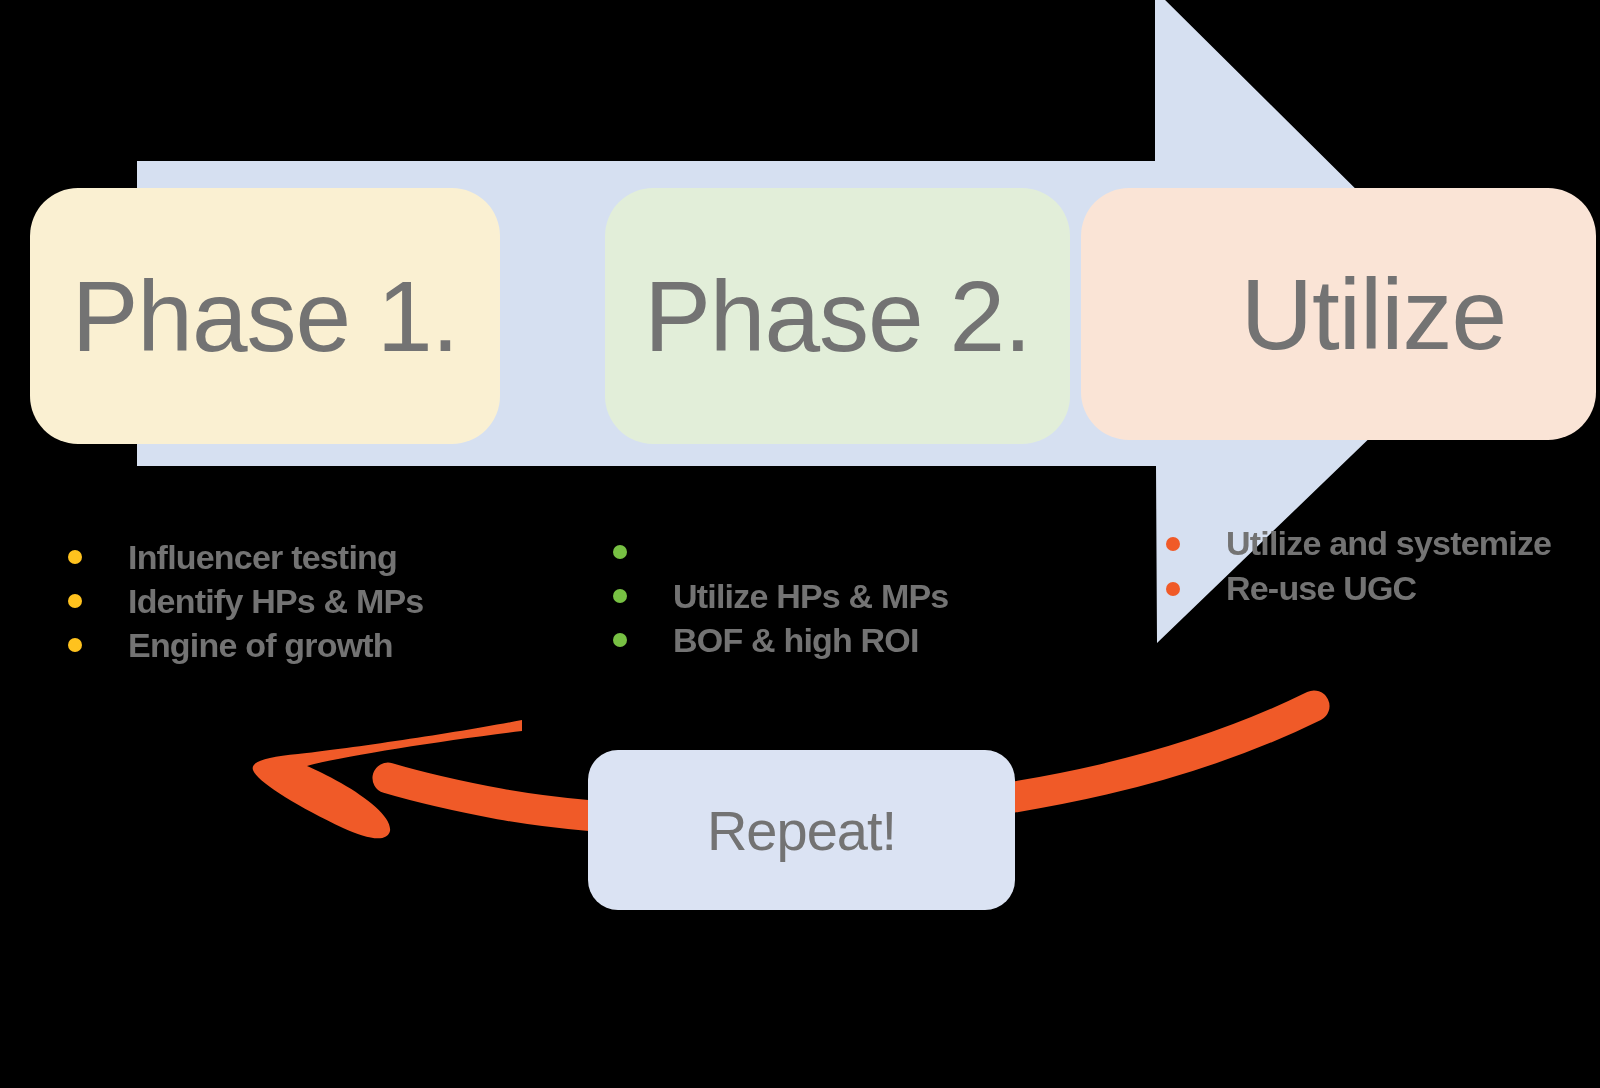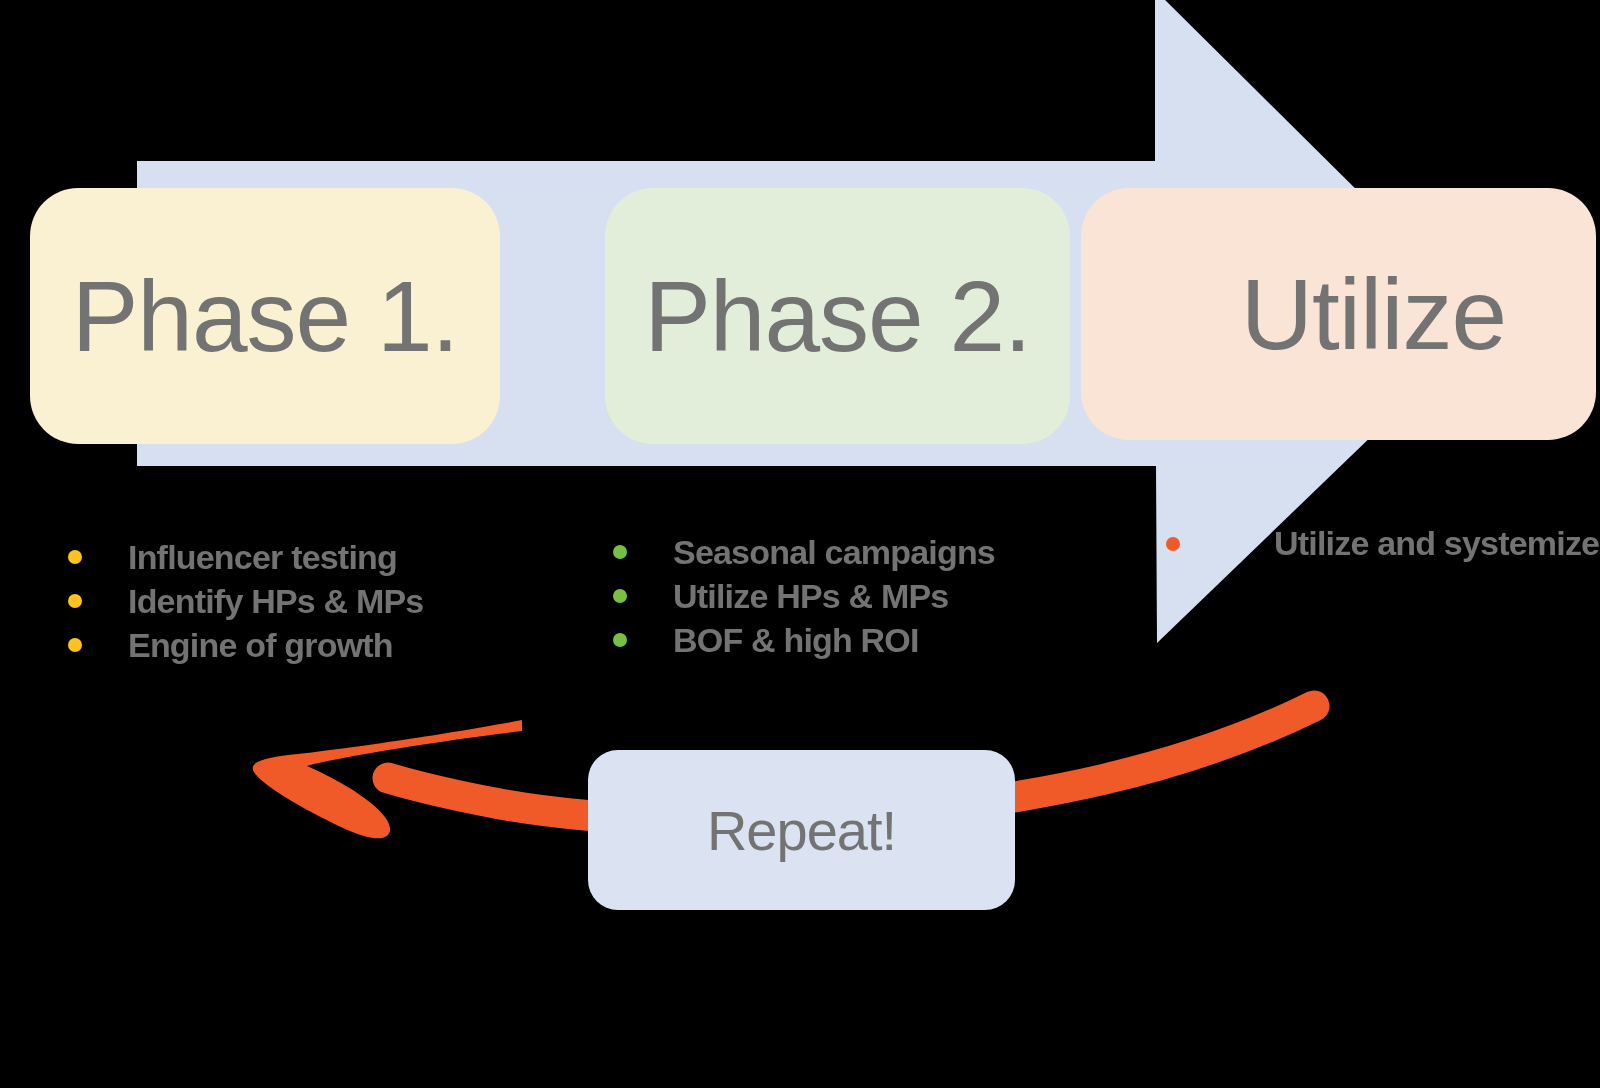--- a/index.html
+++ b/index.html
@@ -43,21 +43,21 @@
     z-index: 2;
   }
   .list-p1 { left: 68px;   top: 535px; }
   .list-p2 { left: 613px;  top: 530px; }
   .list-p3 { left: 1166px; top: 521px; }
   .bullet-row {
     display: flex;
     align-items: center;
     height: 44px;
   }
-  .list-p3 .bullet-row { height: 45px; gap: 48px; }
+  .list-p3 .bullet-row { height: 45px; }
   .dot {
     width: 14px;
     height: 14px;
     border-radius: 50%;
     margin-right: 46px;
     flex: 0 0 auto;
   }
   .bullet-text {
     font-size: 34px;
     font-weight: 700;
@@ -117,36 +117,39 @@
     </div>
     <div class="bullet-row">
       <span class="dot" style="background-color: rgb(255, 194, 30);"></span>
       <span class="bullet-text">Engine of growth</span>
     </div>
   </div>
 
   <div class="bullet-list list-p2">
     <div class="bullet-row">
       <span class="dot" style="background-color: rgb(119, 192, 67);"></span>
-      <span class="bullet-text">Seasonal campaigns</span>
     </div>
     <div class="bullet-row">
       <span class="dot" style="background-color: rgb(119, 192, 67);"></span>
       <span class="bullet-text">Utilize HPs &amp; MPs</span>
     </div>
     <div class="bullet-row">
       <span class="dot" style="background-color: rgb(119, 192, 67);"></span>
       <span class="bullet-text">BOF &amp; high ROI</span>
     </div>
   </div>
 
   <div class="bullet-list list-p3">
     <div class="bullet-row">
       <span class="dot" style="background-color: rgb(240, 90, 40);"></span>
       <span class="bullet-text">Utilize and systemize</span>
+    </div>
+    <div class="bullet-row">
+      <span class="dot" style="background-color: rgb(240, 90, 40);"></span>
+      <span class="bullet-text">Re-use UGC</span>
     </div>
   </div>
 
   <svg id="repeat-arrow" class="layer" viewBox="0 0 1600 1088">
     <path d="M1314 706 C 1180 772, 1030 800, 880 814 C 740 826, 600 822, 500 804 C 452 795, 415 786, 388 778" fill="none" stroke-width="31" stroke-linecap="round" style="stroke: rgb(240, 90, 40);"></path>
     <path d="M 522 720
              C 455 733, 345 749, 298 754
              C 268 757, 250 761, 253 770
              C 257 782, 298 807, 343 828
              C 367 839, 387 843, 390 831

